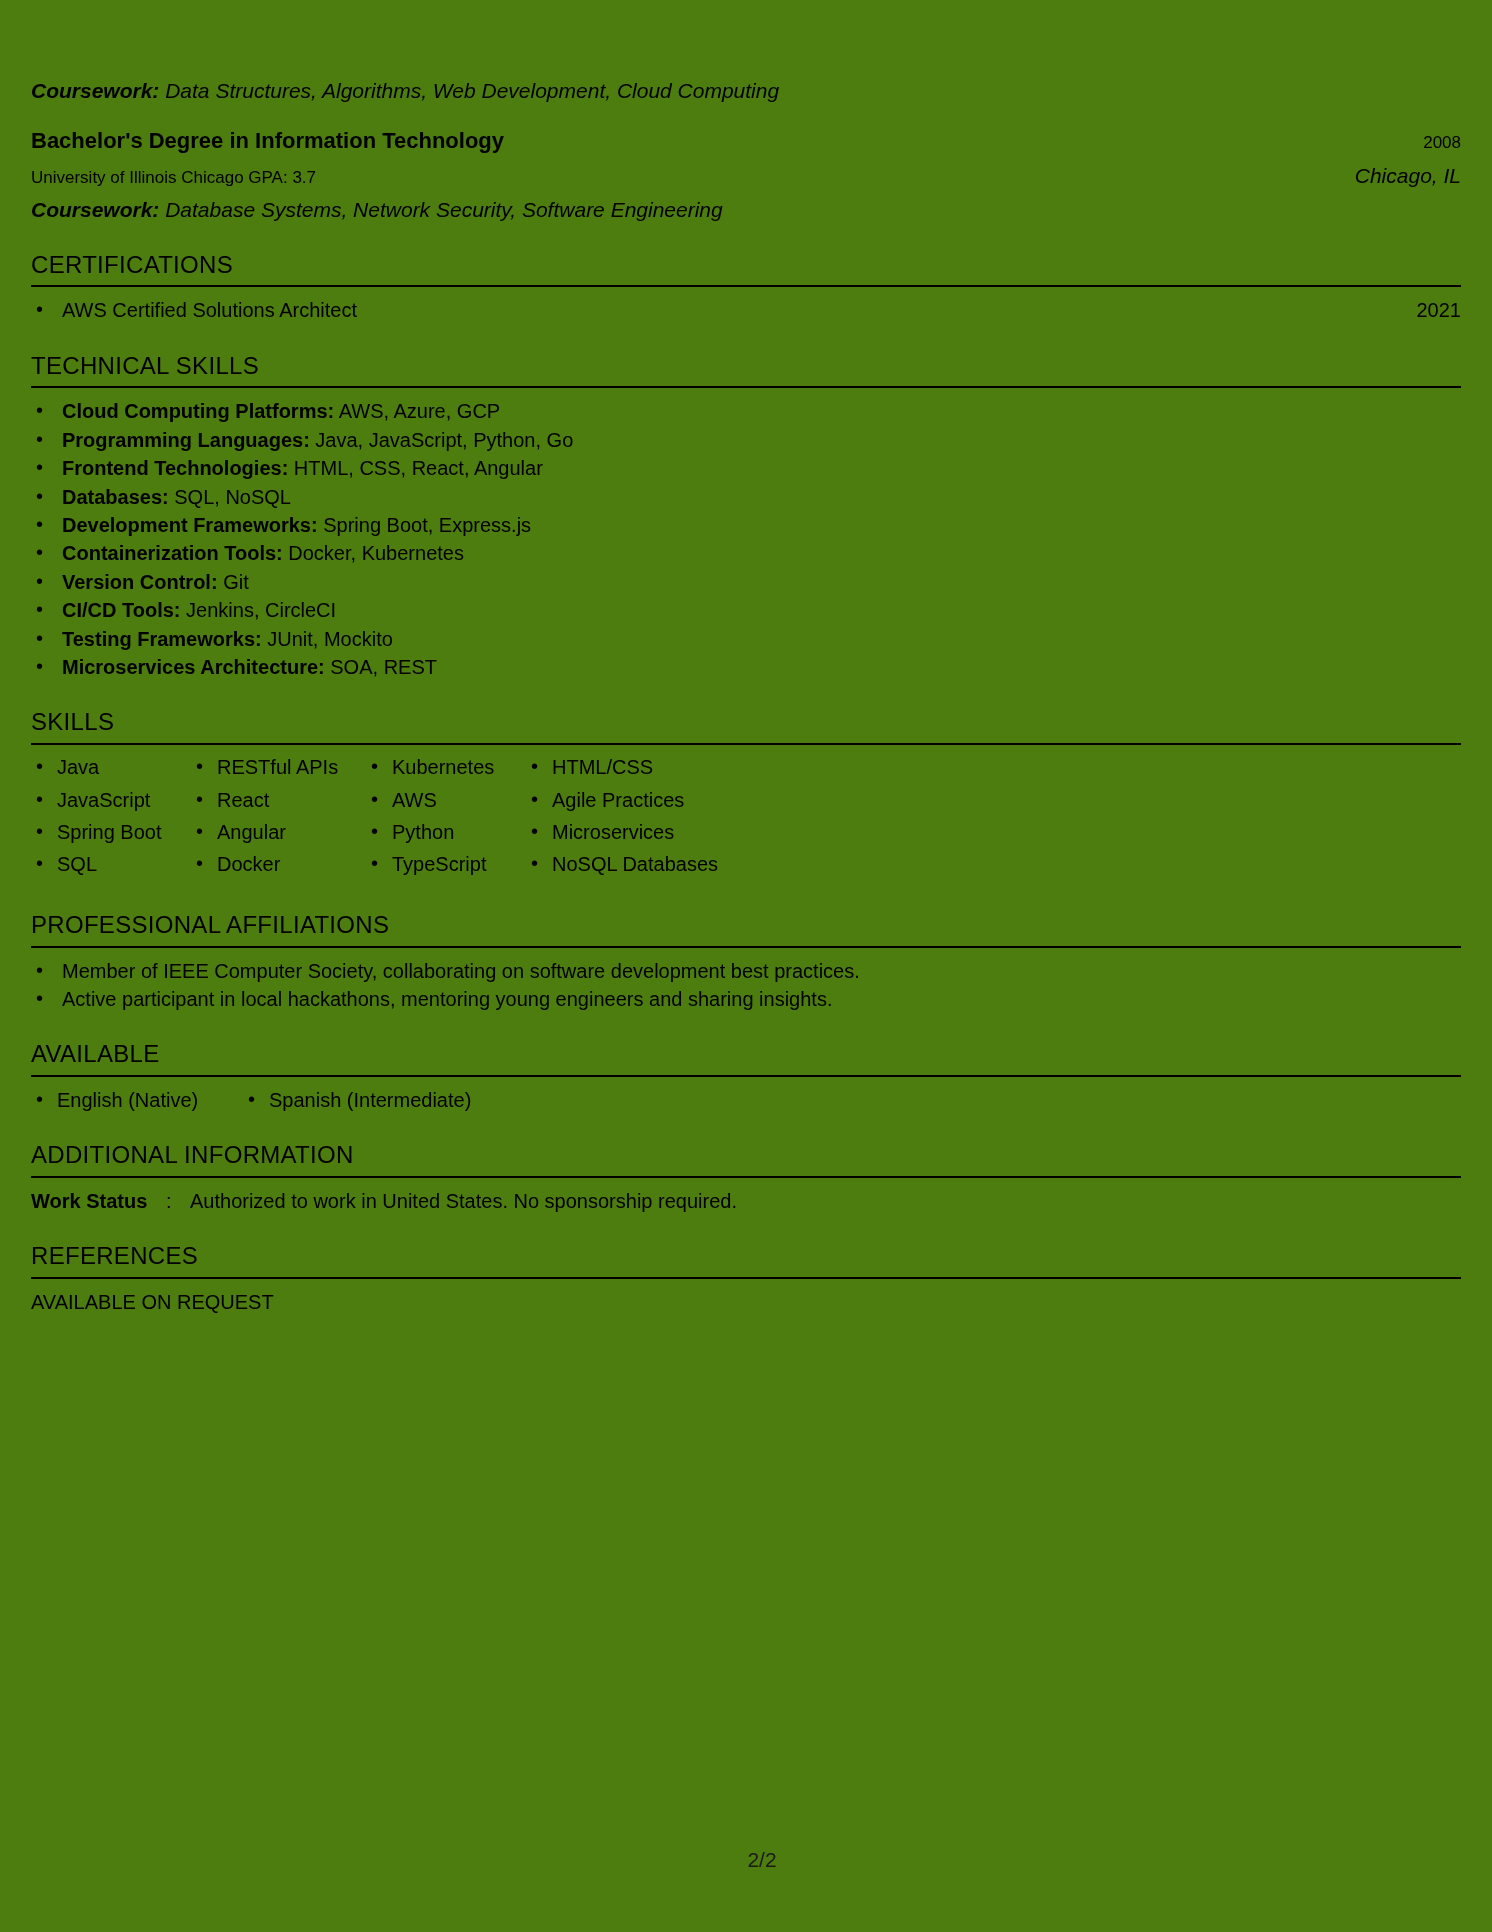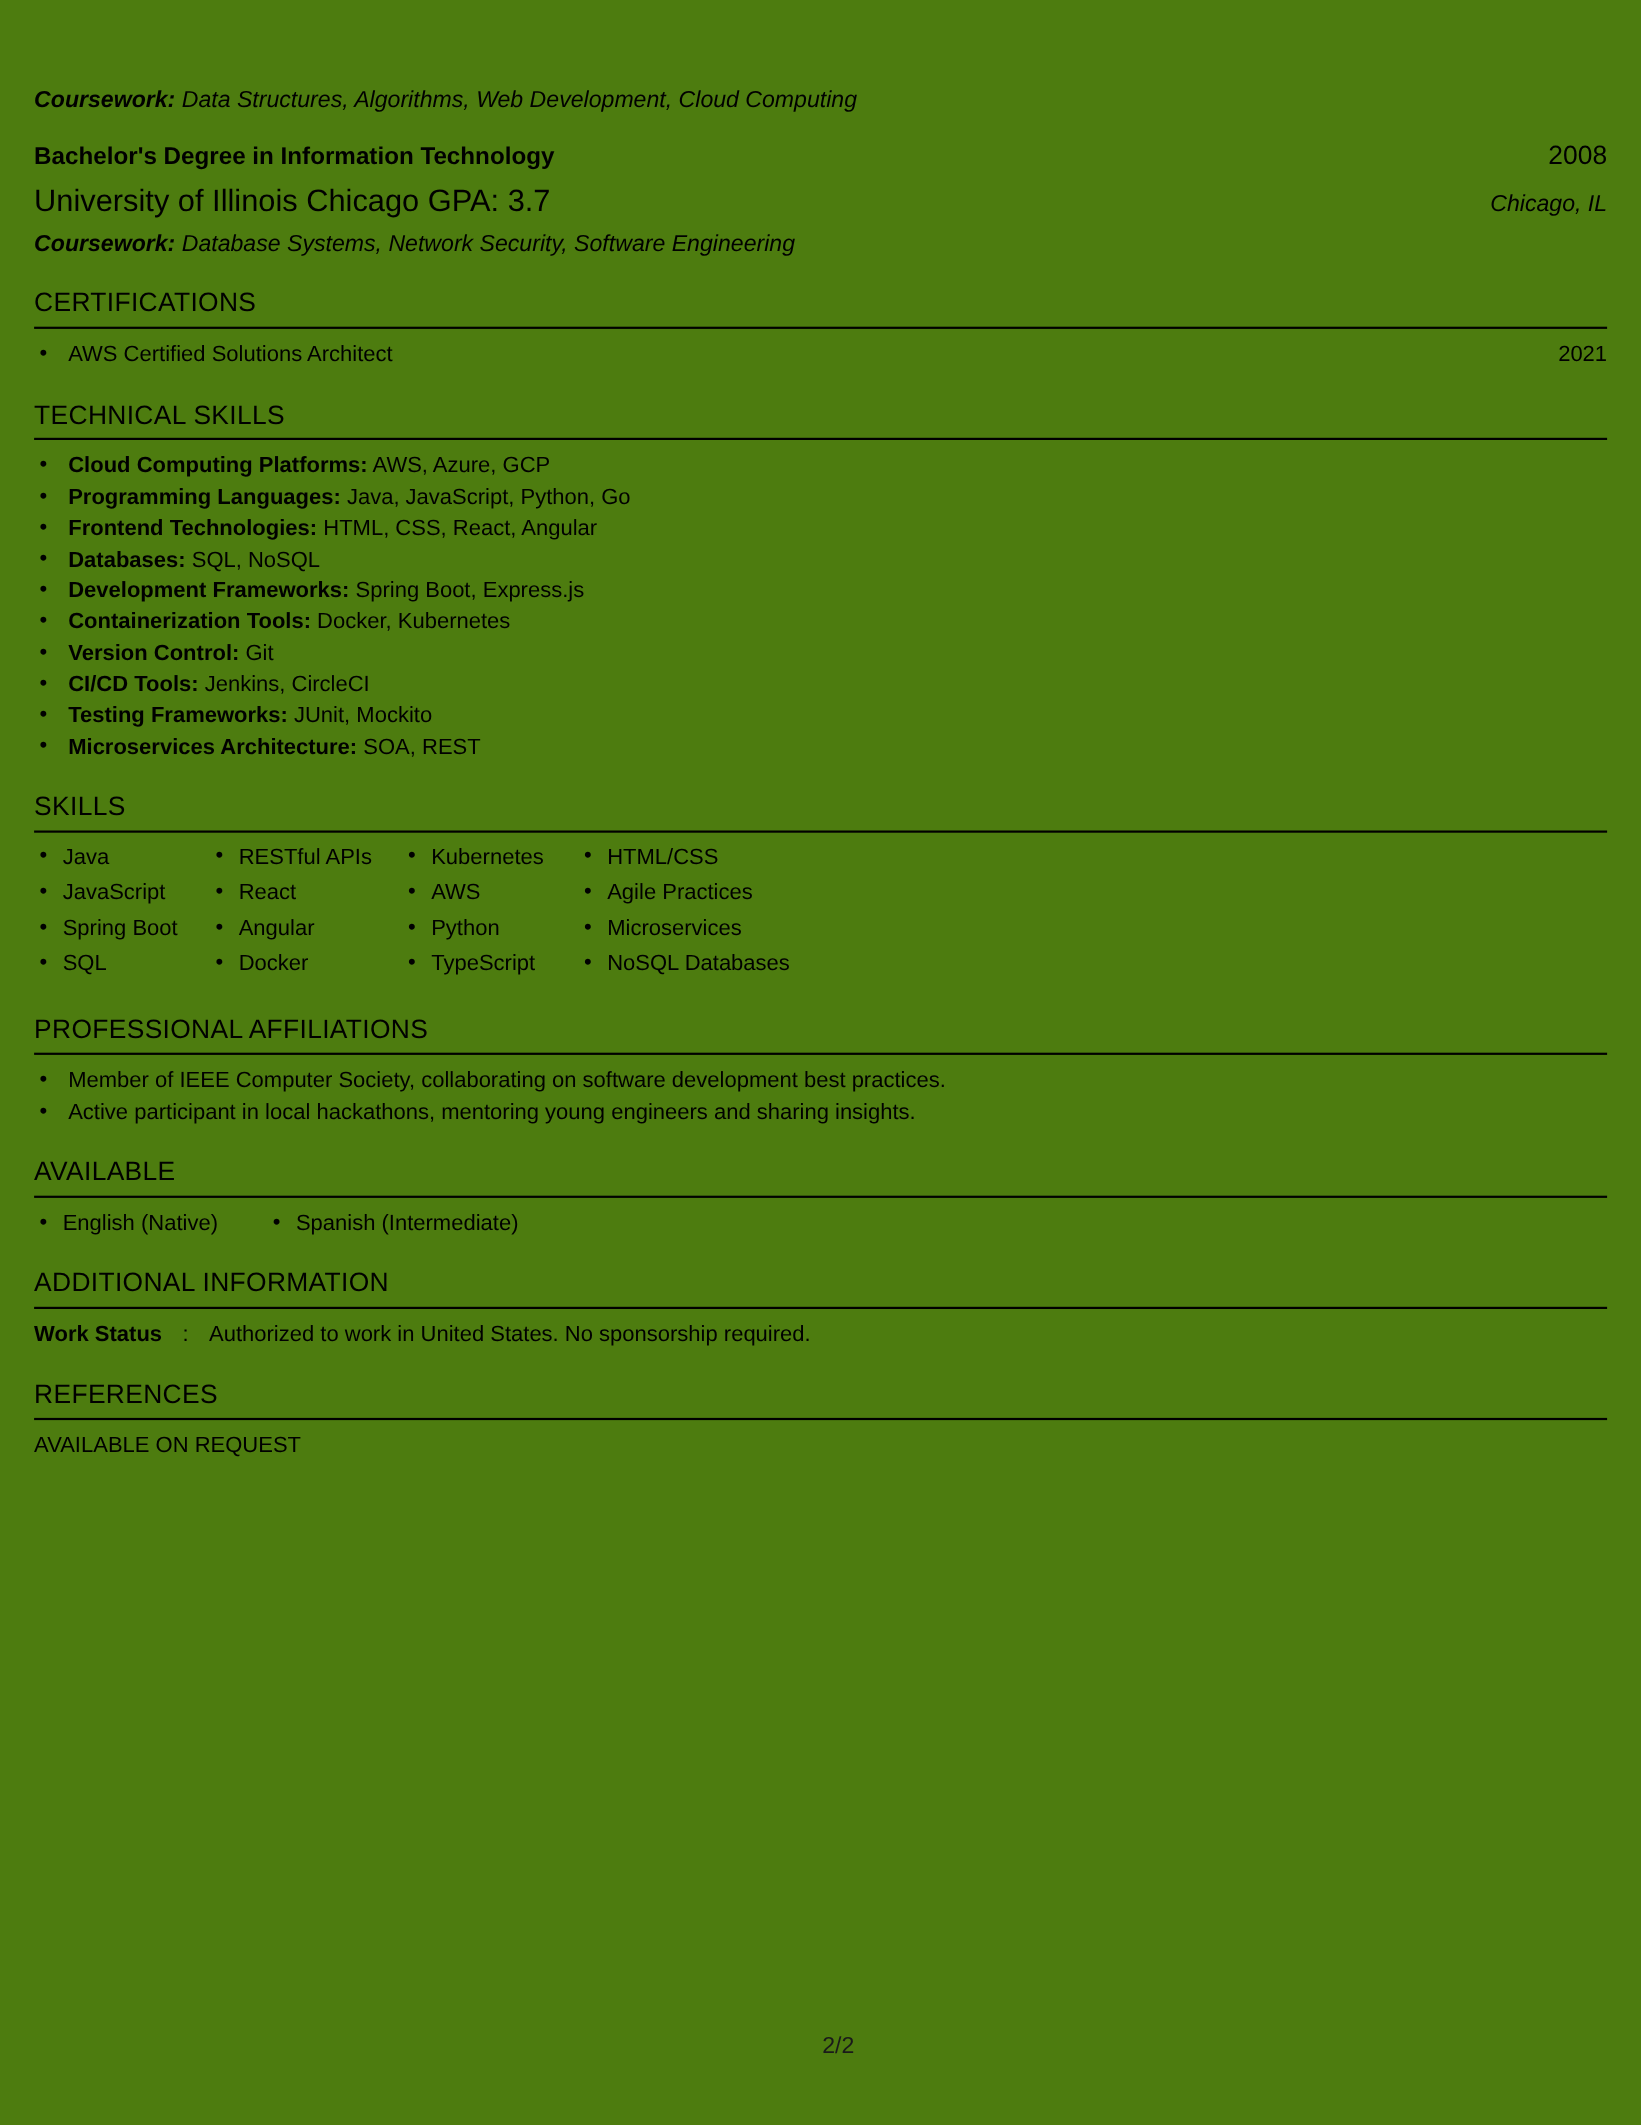--- a/index.html
+++ b/index.html
@@ -47,24 +47,24 @@
     justify-content: space-between;
     align-items: baseline;
     line-height: 1.32;
     margin-top: 12px;
   }
   .edu-degree {
     font-size: 22px;
     font-weight: bold;
   }
   .edu-year {
-    font-size: 24px;
+    font-size: 17px;
   }
   .edu-school {
-    font-size: 28px;
+    font-size: 17px;
   }
   .edu-location {
     font-size: 21px;
     font-style: italic;
   }
   .edu-row.second { margin-top: 7px; }
   .edu-coursework { margin-top: 7px; }
 
   
   .section { margin-top: 27px; }

